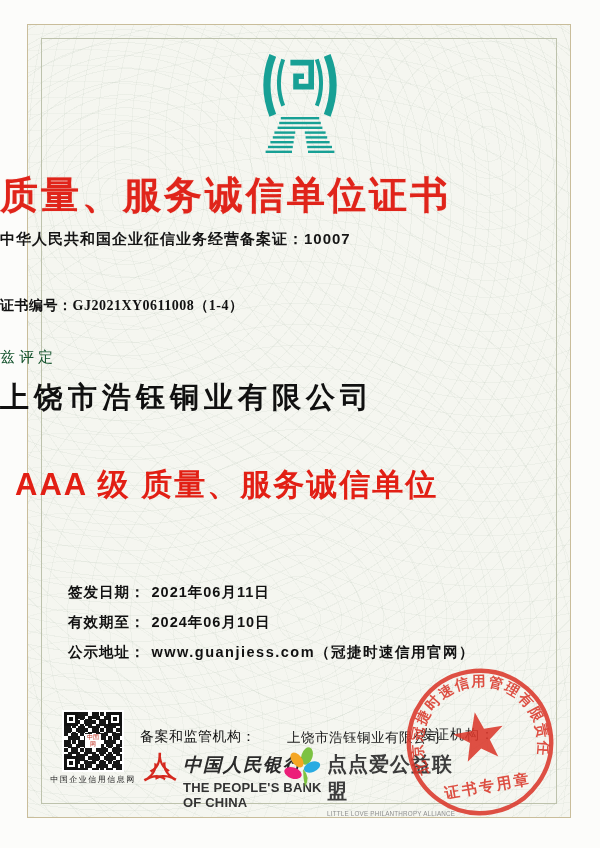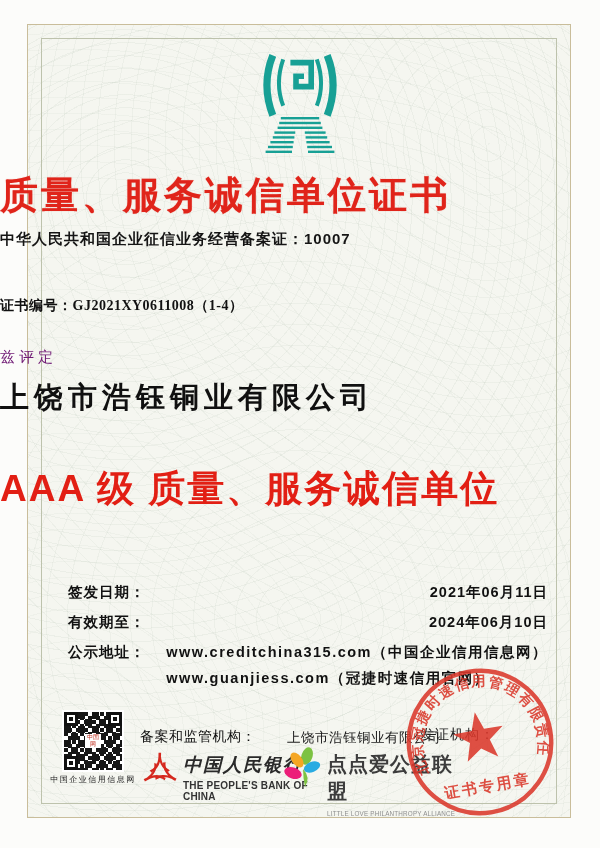--- a/index.html
+++ b/index.html
@@ -35,34 +35,34 @@
     left:0;right:0;top:230px;
     color:#151515;font-weight:bold;font-size:15px;letter-spacing:1px;
   }
   .certno{
     left:0;right:0;top:297px;
     color:#111;font-weight:bold;font-size:14px;letter-spacing:.5px;
     font-family:"Liberation Serif", serif;
   }
   .intro{
     left:0;right:0;top:348px;
-    color:#701a75;font-size:15px;letter-spacing:4px;
+    color:#14532d;font-size:15px;letter-spacing:4px;
     font-family:"Liberation Serif", serif;
   }
   .company{
     left:0;right:0;top:378px;
     color:#101010;font-size:29px;letter-spacing:5px;font-weight:600;
     font-family:Liberation Sans, sans-serif;
   }
   .rating{
     left:0;right:0;top:464px;
-    color:#e21f14;font-weight:bold;font-size:37px;letter-spacing:2px;
+    color:#e21f14;font-weight:bold;font-size:31px;letter-spacing:2px;padding-left:15px;
   }
   .details{left:68px;top:583px;width:480px;font-size:14.5px;color:#111;font-weight:bold;}
-  .detail-row{display:flex;margin-bottom:11px;line-height:19px;letter-spacing:1px;justify-content:space-between;}
+  .detail-row{display:flex;margin-bottom:11px;line-height:19px;letter-spacing:1px;}
   .detail-row .lbl{white-space:nowrap;margin-right:6px;}
   .urls .line{margin-bottom:7px;letter-spacing:1.5px;}
   
   .qr{
     left:64px;top:712px;width:58px;height:58px;background:#fff;
     background-image:
       repeating-conic-gradient(#161616 0% 25%, transparent 0% 50%),
       repeating-conic-gradient(transparent 0% 25%, #161616 0% 50%);
     background-size:8px 8px,14px 14px;
     outline:2px solid #fff;
@@ -75,21 +75,21 @@
   .qr .seal{
     position:absolute;left:21px;top:22px;width:16px;height:14px;background:#fff;
     color:#c03020;font-size:6px;line-height:7px;text-align:center;overflow:hidden;
     font-family:"Liberation Serif", serif;
   }
   .qr-caption{left:38px;top:774px;width:110px;font-size:8px;color:#222;letter-spacing:1.5px;text-align:center;}
   .reg-label{left:140px;top:728px;font-size:14px;font-weight:normal;color:#111;letter-spacing:.5px;}
   .bank-logo{left:142px;top:750px;}
   .bank-text{left:183px;top:752px;width:140px;}
   .bank-cn{font-size:18.5px;font-weight:bold;color:#2a2a2a;letter-spacing:1.5px;font-family:"Liberation Serif", serif;font-style:italic;}
-  .bank-en{font-size:10px;color:#333;margin-top:3px;letter-spacing:.2px;font-weight:bold;}
+  .bank-en{font-size:13px;color:#333;margin-top:3px;letter-spacing:.2px;font-weight:bold;}
   .thanks{left:287px;top:729px;font-size:13.5px;color:#1a1a1a;font-family:"Liberation Serif", serif;letter-spacing:.5px;}
   .charity-logo{left:283px;top:747px;}
   .charity-text{left:327px;top:751px;width:130px;}
   .charity-cn{font-size:20px;font-weight:bold;color:#3c3c3c;letter-spacing:1px;}
   .charity-en{font-size:6.3px;color:#8f8f8f;margin-top:5px;letter-spacing:.2px;}
   .issuer{left:420px;top:726px;font-size:14px;color:#222;font-family:"Liberation Serif", serif;letter-spacing:1px;}
   .stamp{left:402px;top:664px;width:156px;height:156px;opacity:.93;}
   .logo-wrap{left:0;right:0;top:50px;display:flex;justify-content:center;}
 </style>
 </head>
@@ -141,21 +141,20 @@
       <span class="lbl">签发日期：</span>
       <span>2021年06月11日</span>
     </div>
     <div class="detail-row">
       <span class="lbl">有效期至：</span>
       <span>2024年06月10日</span>
     </div>
     <div class="detail-row">
       <span class="lbl">公示地址：</span>
       <span class="urls">
-        <div class="line">www.creditchina315.com（中国企业信用信息网）</div>
         <div class="line">www.guanjiess.com（冠捷时速信用官网）</div>
       </span>
     </div>
   </div>
 
   <div class="abs qr">
     <span class="finder tl">
         <i></i>
       </span>
     <span class="finder tr">

